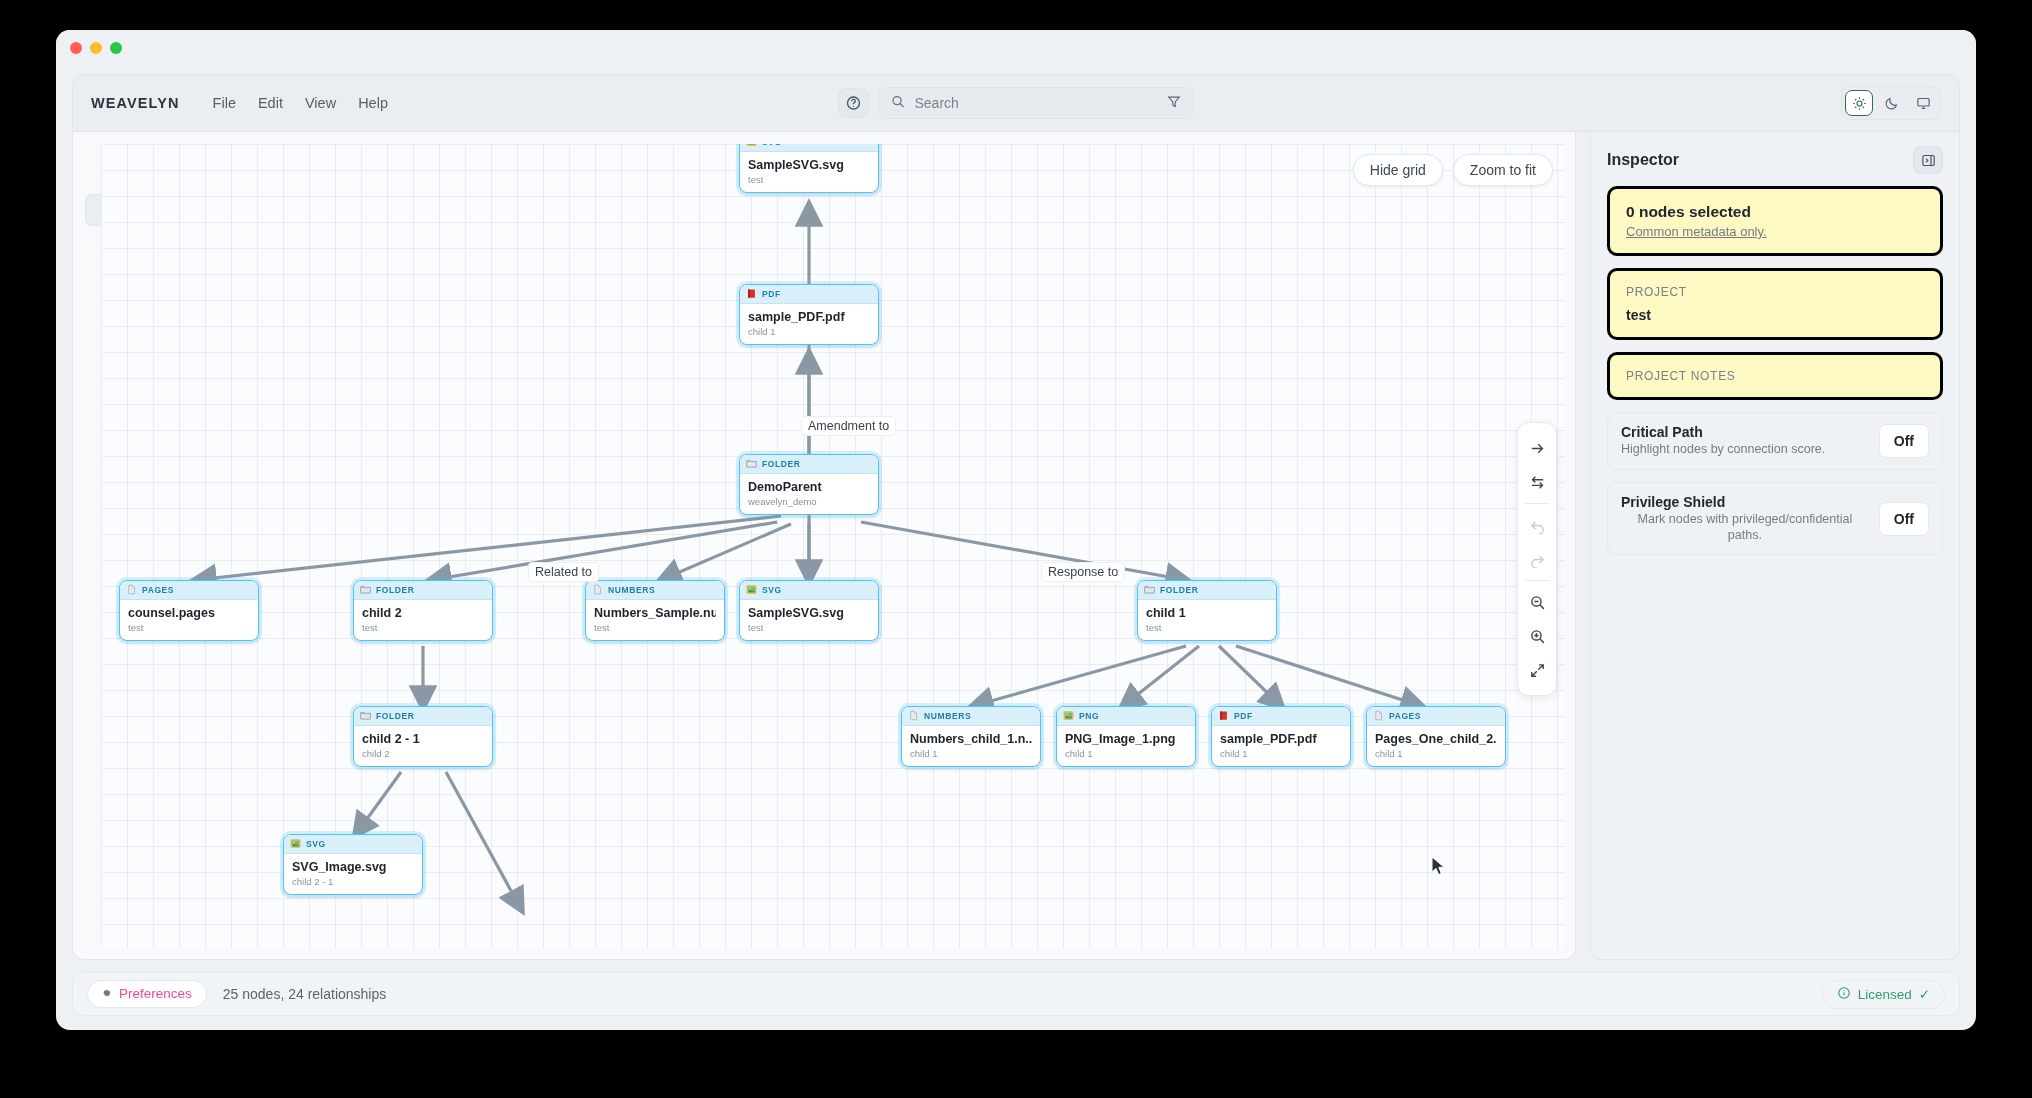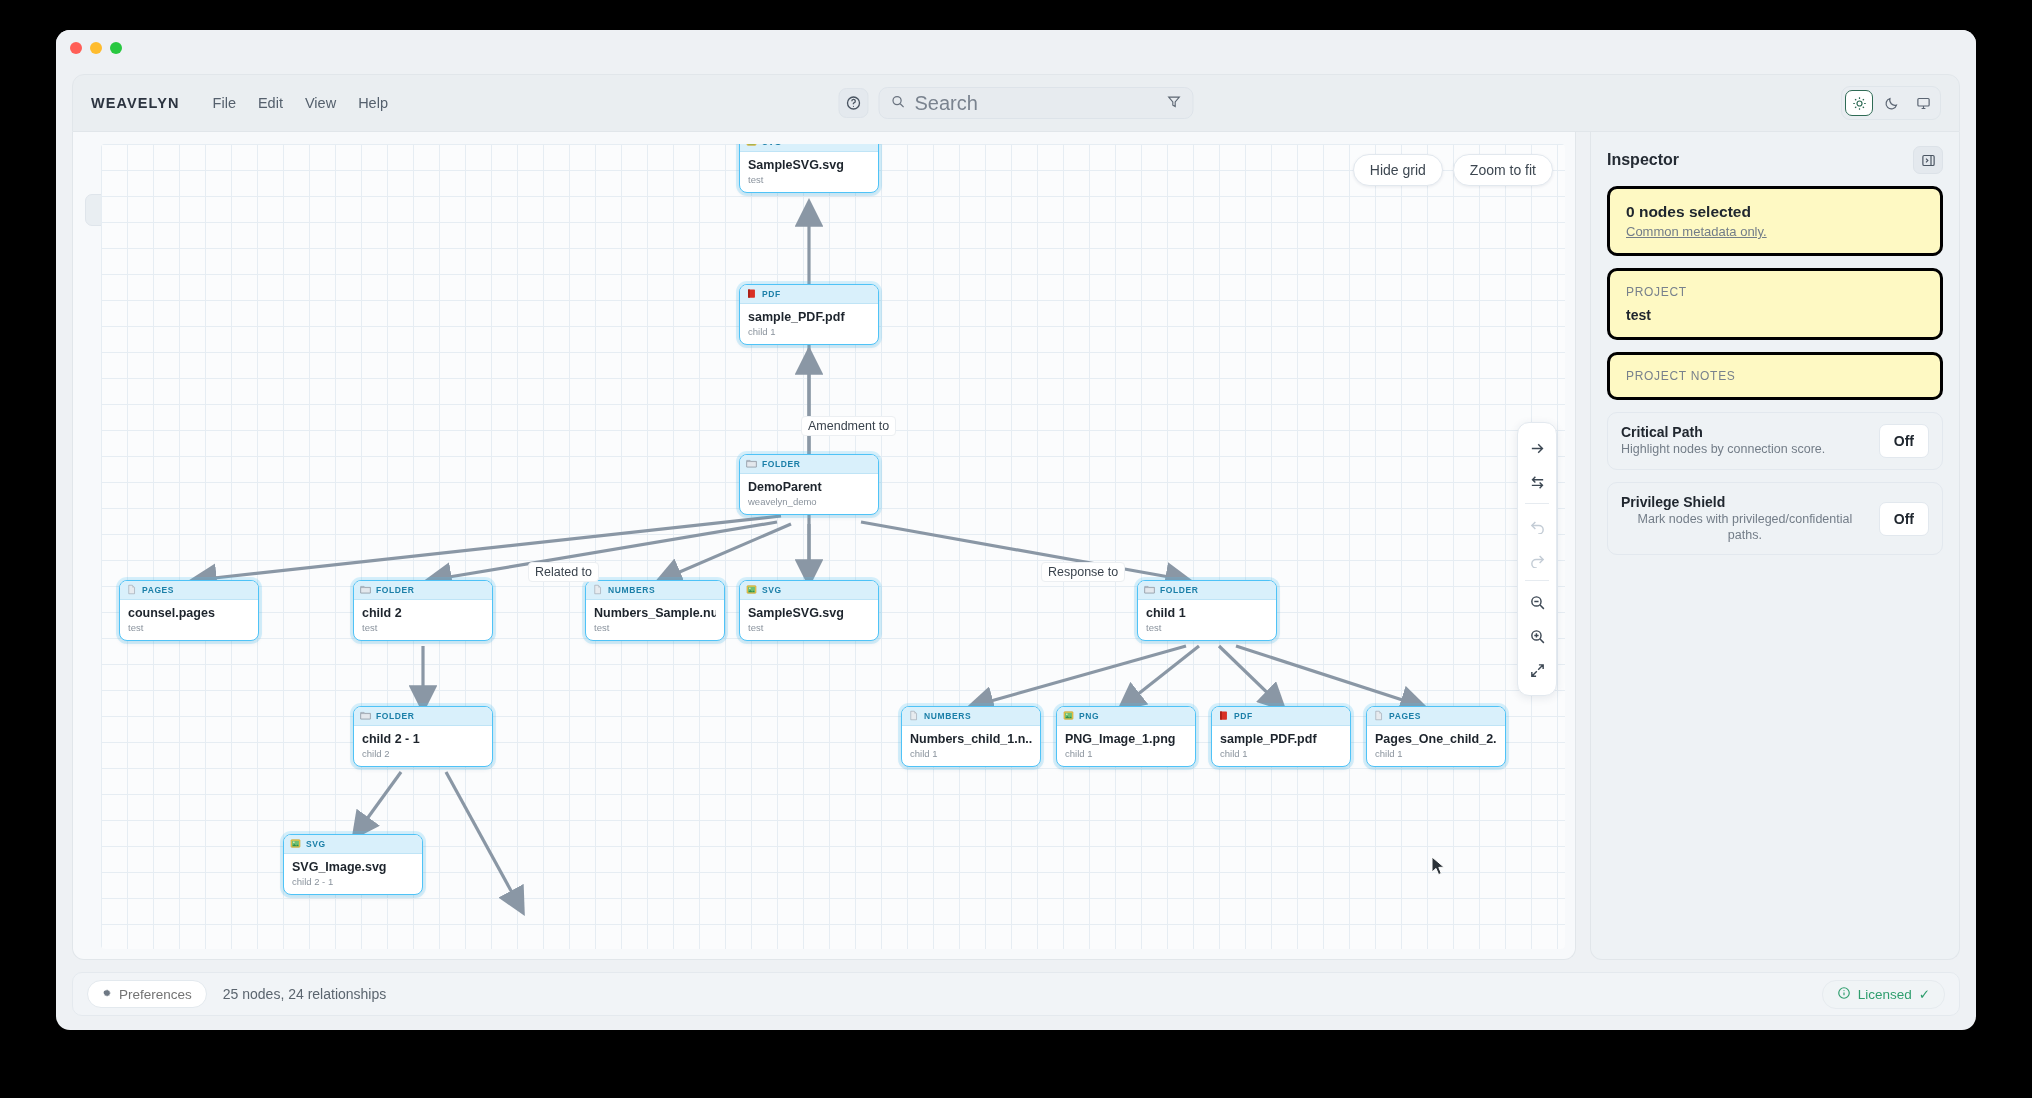--- a/index.html
+++ b/index.html
@@ -56,21 +56,21 @@
     width: 30px; height: 30px; border-radius: 8px;
     background: #e4e9ee; border: 1px solid #dde3e9;
     display: flex; align-items: center; justify-content: center;
     color: #4a5562;
   }
   .search-box {
     width: 315px; height: 32px; border-radius: 9px;
     background: #e7ebef; border: 1px solid #dde3e9;
     display: flex; align-items: center; padding: 0 11px; gap: 9px;
   }
-  .search-box .ph { font-size: 20px; color: #7a838f; flex: 1; }
+  .search-box .ph { font-size: 14px; color: #7a838f; flex: 1; }
   .tb-right {
     position: absolute; right: 18px;
     display: flex; align-items: center;
   }
   .theme-group {
     display: flex; align-items: center; gap: 4px;
     background: #e9edf1; border: 1px solid #dfe5ea; border-radius: 9px;
     padding: 3px;
   }
   .theme-btn {
@@ -214,22 +214,22 @@
   }
 
   
   .statusbar {
     margin: 12px 16px 14px 16px; height: 44px; flex: 0 0 44px;
     background: #f1f4f7; border: 1px solid #e4e9ee; border-radius: 10px;
     display: flex; align-items: center; padding: 0 14px; gap: 16px;
   }
   .pref-btn {
     background: #ffffff; border: 1px solid #e3e9ee; border-radius: 14px;
-    padding: 5px 14px 5px 11px; font-size: 13.5px; color: #737373;
-    display: flex; align-items: center; gap: 7px;
+    padding: 5px 14px 5px 11px; font-size: 13.5px; color: #ec4899;
+    display: flex; align-items: flex-start; gap: 7px;
   }
   .counts { font-size: 14px; color: #5b656f; }
   .licensed {
     margin-left: auto; display: flex; align-items: center; gap: 7px;
     background: #f0f4f6; border: 1px solid #e6ebef; border-radius: 14px;
     padding: 5px 14px; font-size: 13.5px; color: #2f9e6e;
   }
 </style>
 </head>
 <body>

